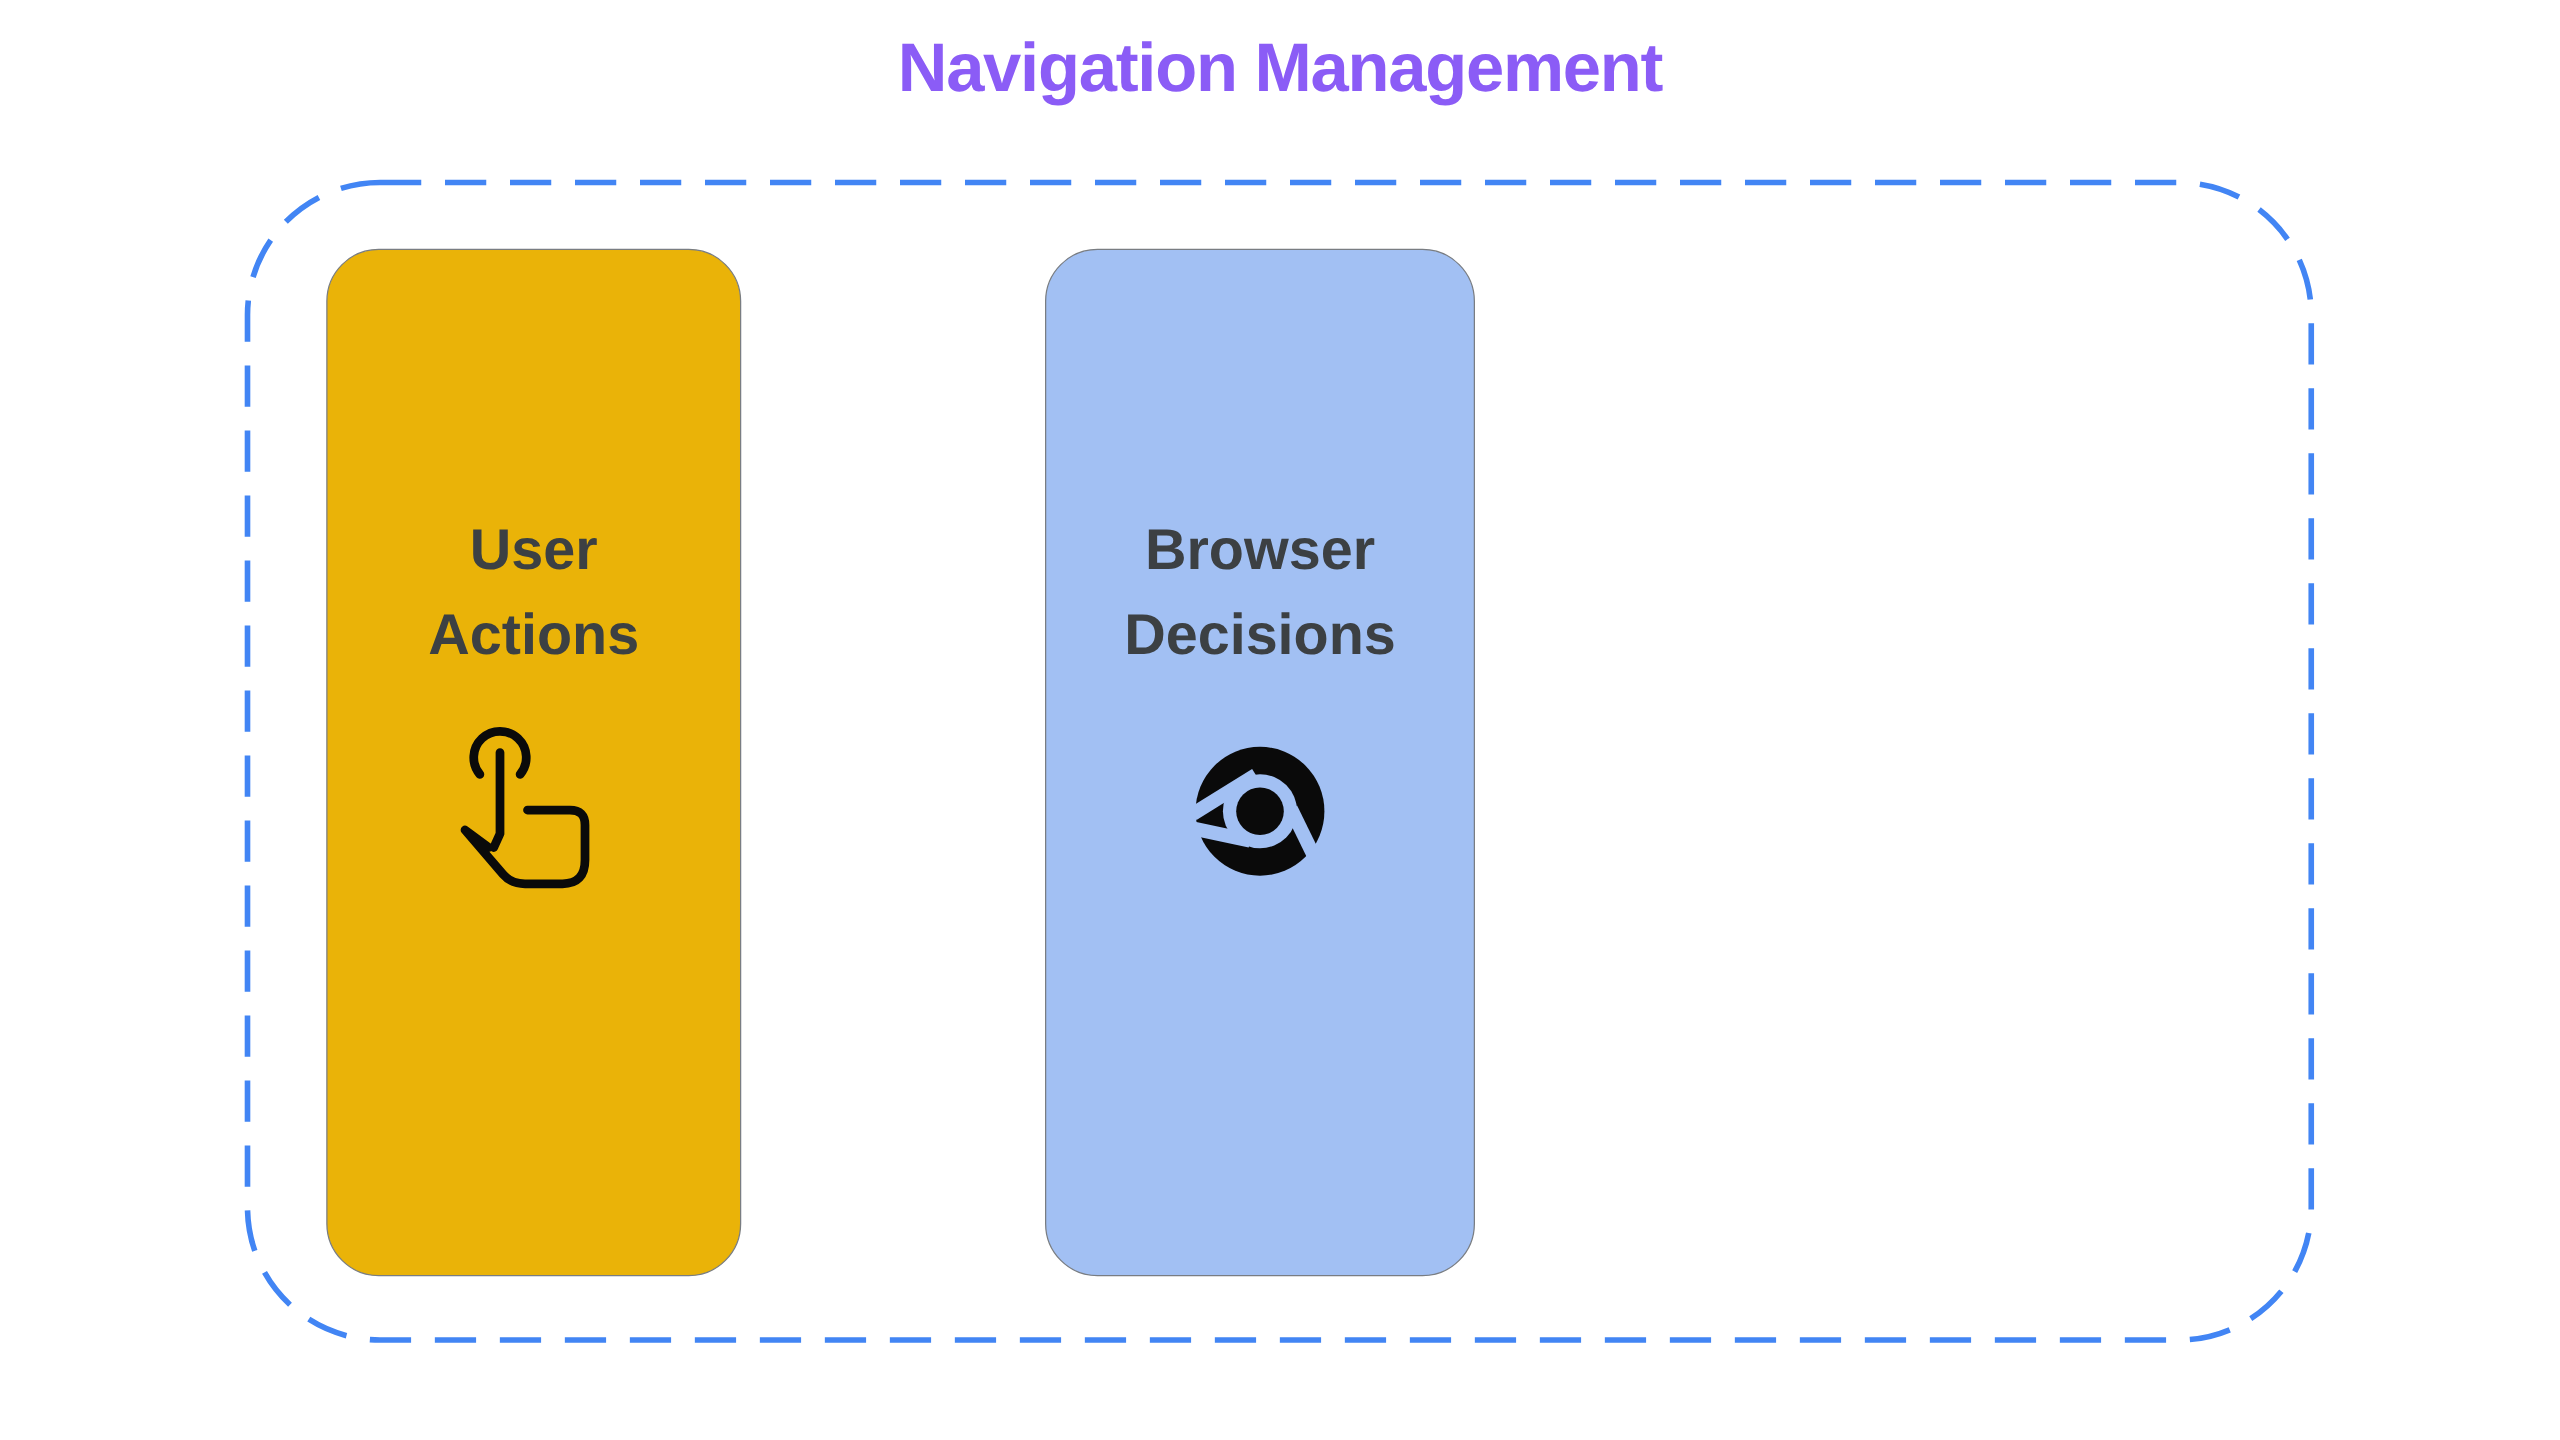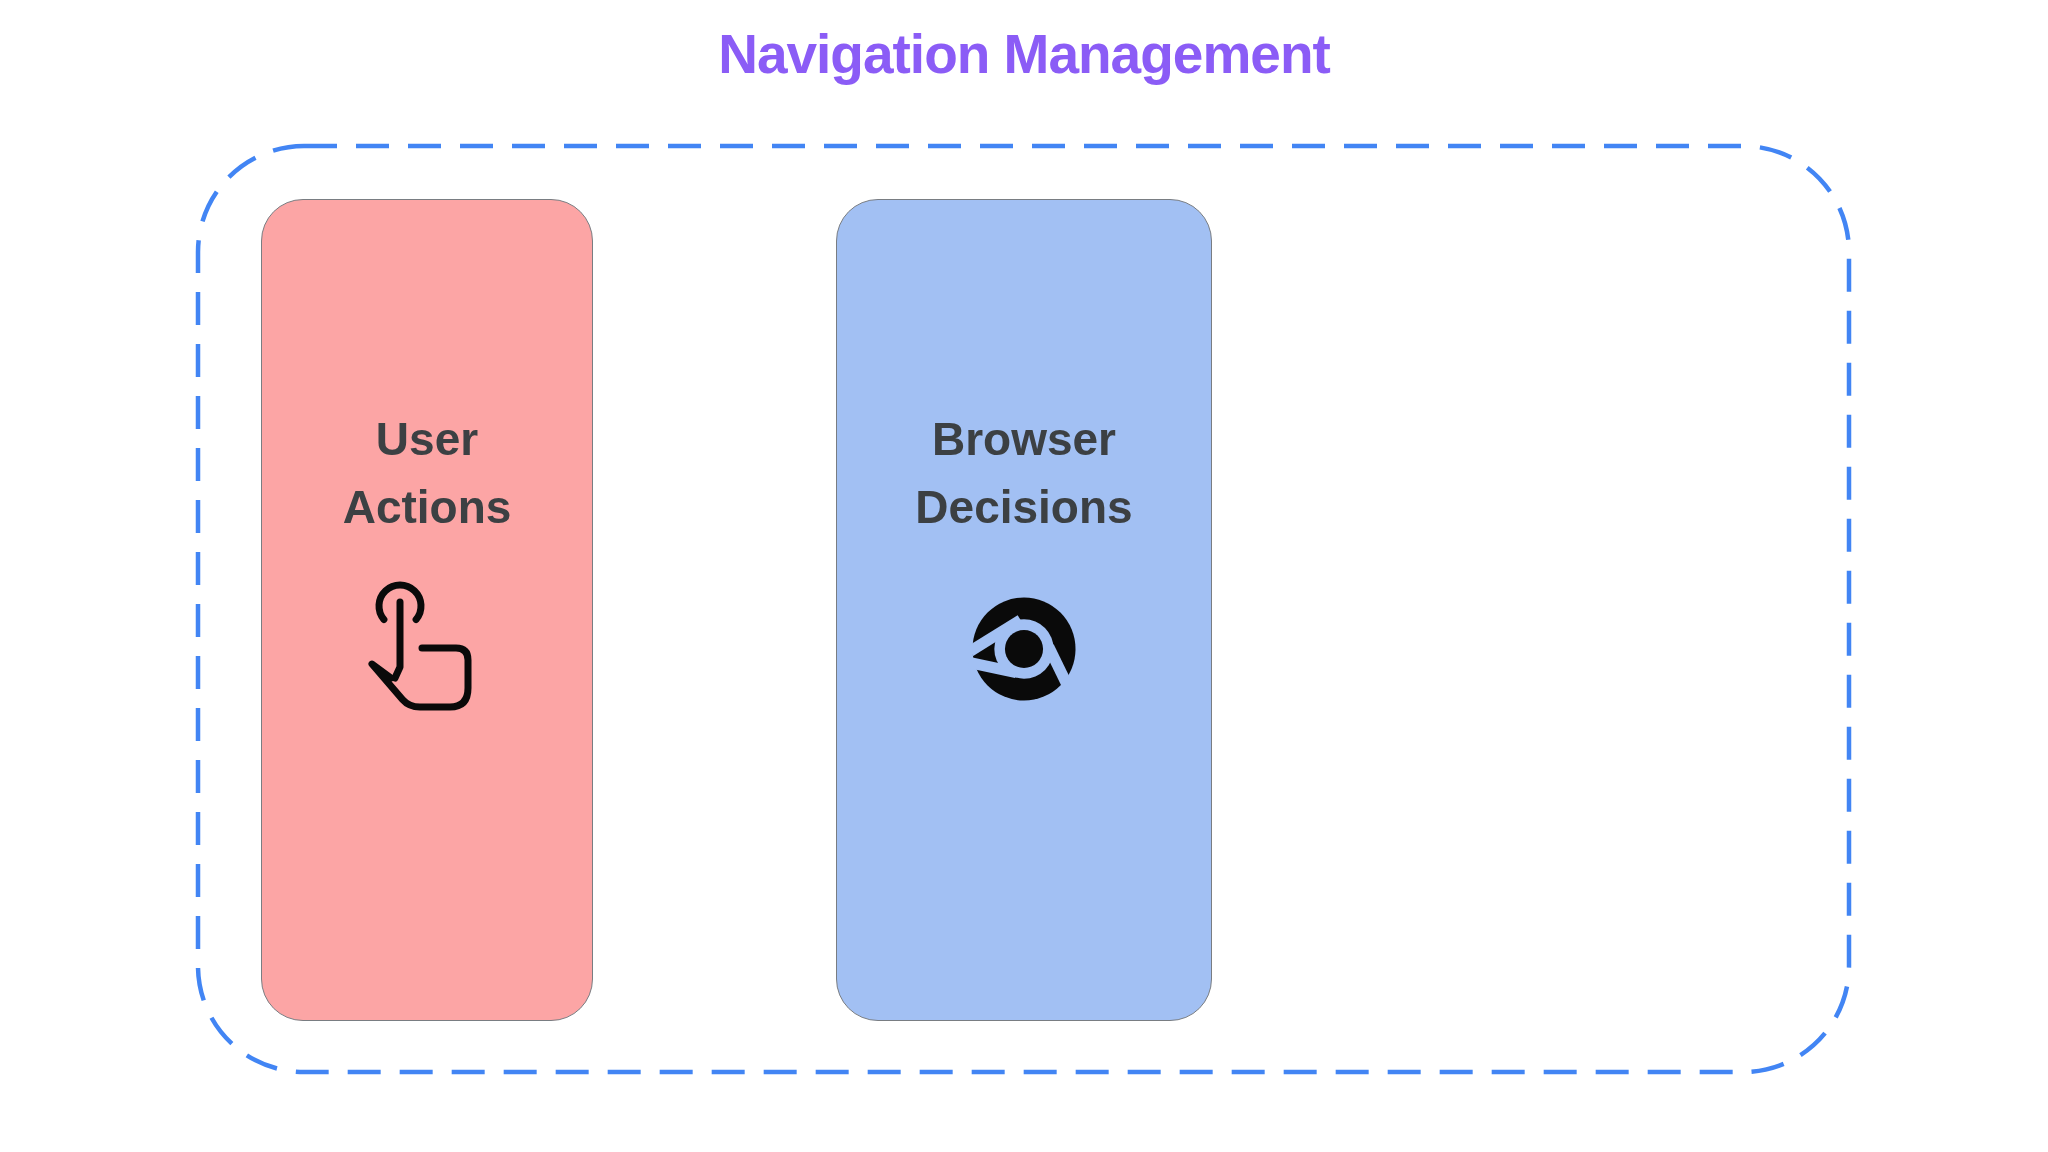--- a/index.html
+++ b/index.html
@@ -14,21 +14,21 @@
   .flow-container{
     position:absolute;left:195px;top:143px;width:1657px;height:932px;
   }
   .dashed-svg{position:absolute;left:0;top:0;}
   .card{
     position:absolute;top:56px;height:822px;
     border:1.5px solid #797d82;border-radius:42px;box-sizing:border-box;
     display:flex;flex-direction:column;align-items:center;
   }
   .card-user{left:66px;width:332px;}
-  .card-browser{left:641px;width:376px;}
+  .card-browser{left:641px;width:344px;}
   .card-dev{left:1227px;width:362px;}
   .card-label{
     margin-top:205px;
     font-size:46px;font-weight:bold;line-height:68px;color:#3C4043;
     text-align:center;white-space:pre-line;
   }
   .icon-wrap{
     margin-top:26px;height:164px;display:flex;align-items:center;justify-content:center;
   }
   .stroke-icon{stroke:#0a0a0a;fill:none;}
@@ -42,21 +42,21 @@
 <div id="stage">
 
   <div class="page-title">Navigation Management</div>
 
   <div class="flow-container">
 
     <svg class="dashed-svg" width="1657" height="932" aria-hidden="true">
       <rect x="3" y="3" width="1651" height="926" rx="106" ry="106" fill="none" stroke="#4285F4" stroke-width="4.5" stroke-dasharray="33 19"></rect>
     </svg>
 
-    <div class="card card-user" style="background-color: #fca5a5;">
+    <div class="card card-user" style="background-color: #eab308;">
       <div class="card-label">User
 Actions</div>
       <div class="icon-wrap">
         <svg width="130" height="160" viewBox="0 0 130 160" aria-hidden="true">
           <path class="stroke-icon" stroke-width="7" stroke-linecap="round" d="M 21.9 50.5 A 21 21 0 1 1 54.1 50.5"></path>
           <path class="stroke-icon" stroke-width="7" stroke-linecap="round" stroke-linejoin="round" d="M 38 33 L 38 98 L 33 109"></path>
           <path class="stroke-icon" stroke-width="7" stroke-linecap="round" stroke-linejoin="round" d="M 60 79 L 94 79 Q 106 79 106 91 L 106 119 Q 106 138 88 138 L 58 138 Q 47 138 40.5 130.5 L 10 95 L 29 109"></path>
         </svg>
       </div>
     </div>

